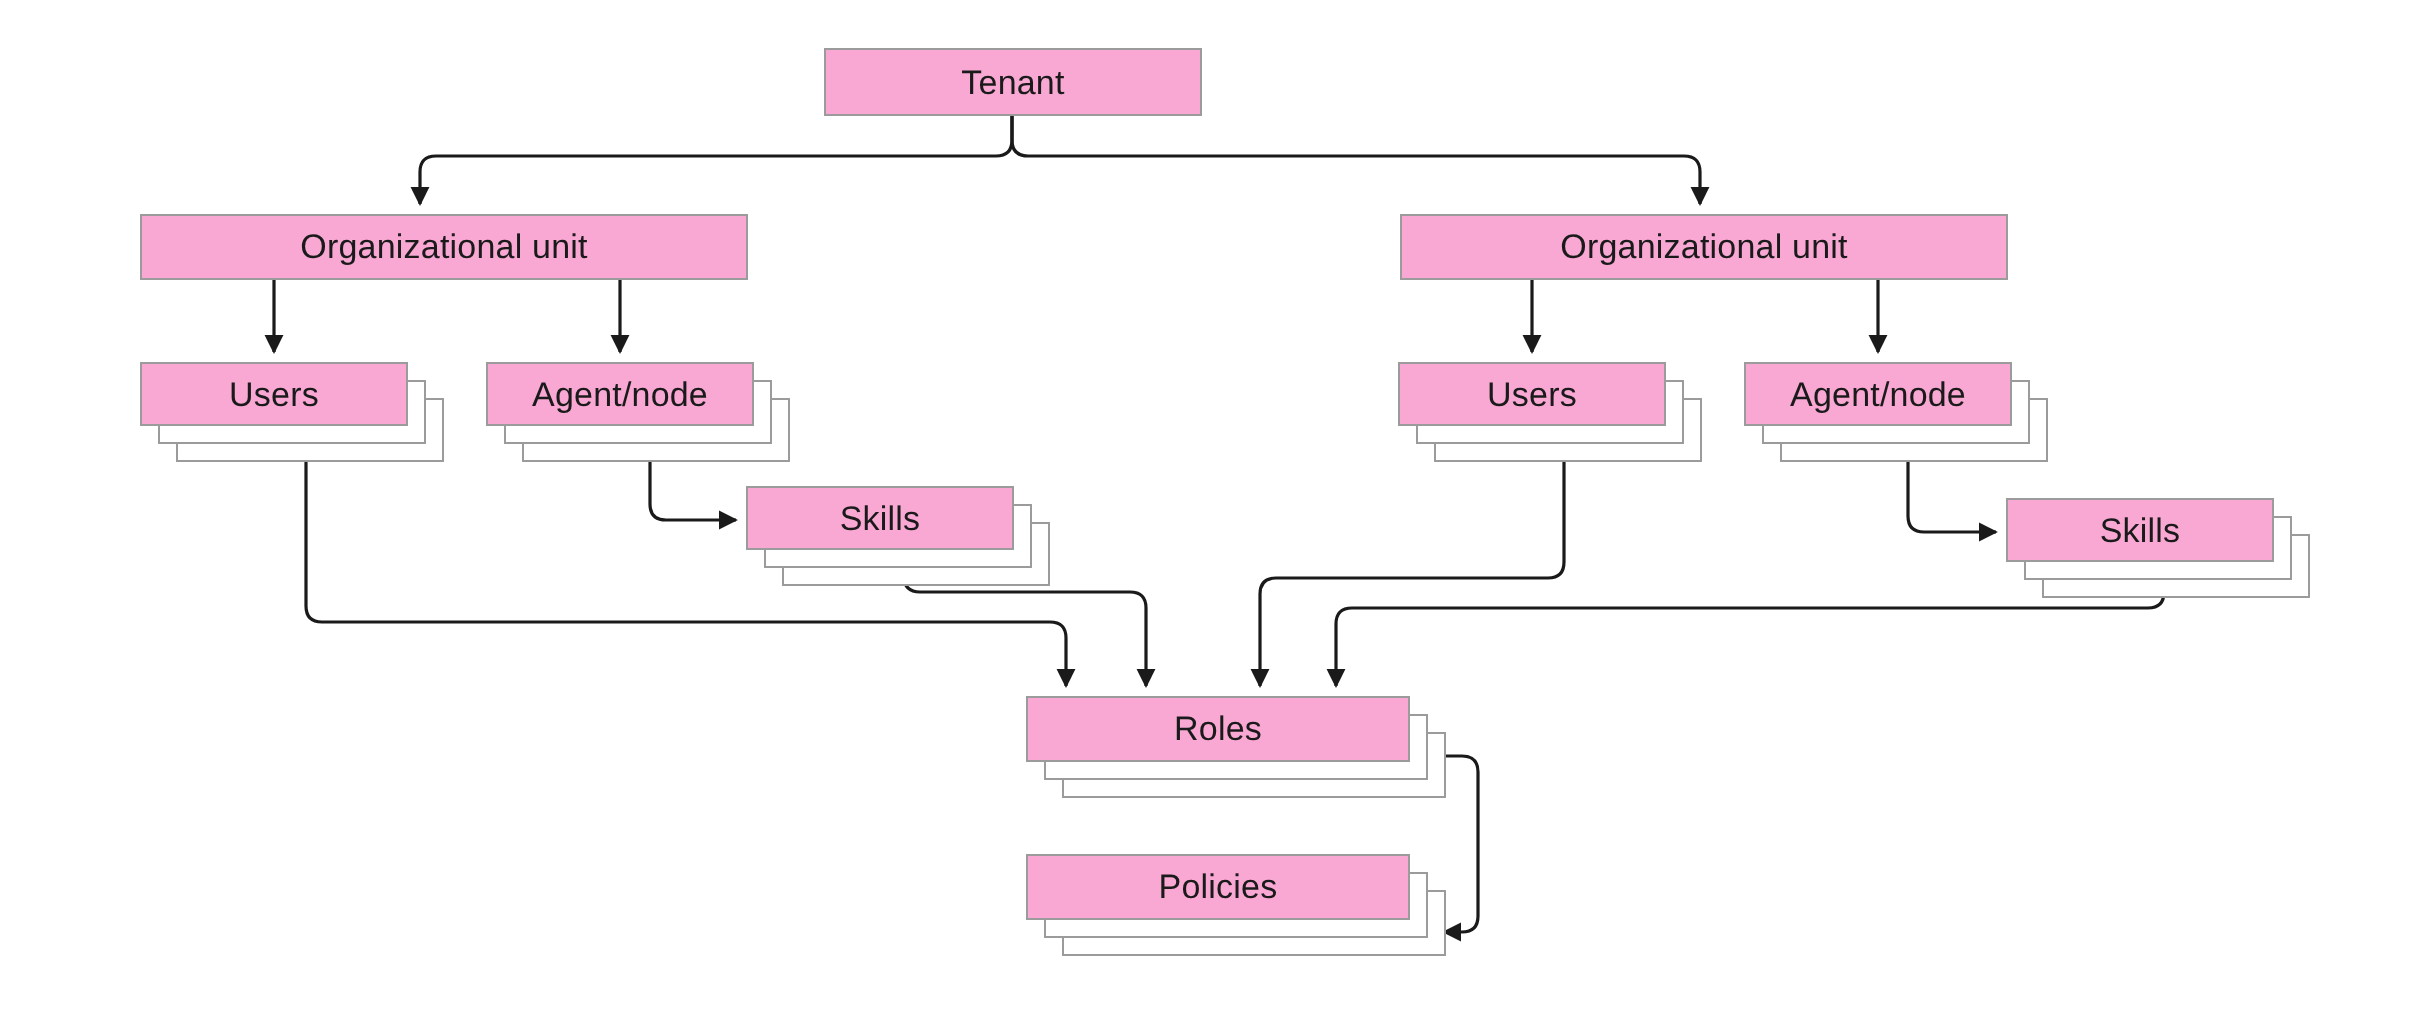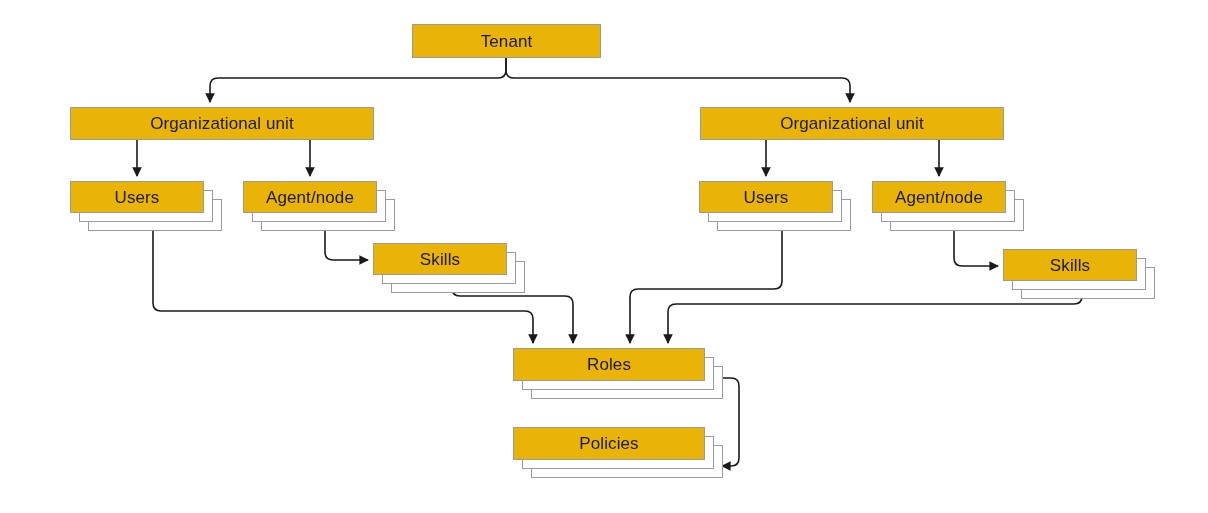--- a/index.html
+++ b/index.html
@@ -30,21 +30,21 @@
     pointer-events: none;
   }
   .node {
     position: absolute;
     box-sizing: border-box;
   }
   
   .box {
     position: absolute;
     box-sizing: border-box;
-    background: #eab308;
+    background: #f9a8d4;
     border: 1px solid #9b9b9b;
     display: flex;
     align-items: center;
     justify-content: center;
     color: #1a1a1a;
     font-size: 17px;
     line-height: 1;
     letter-spacing: 0.1px;
     white-space: nowrap;
   }

